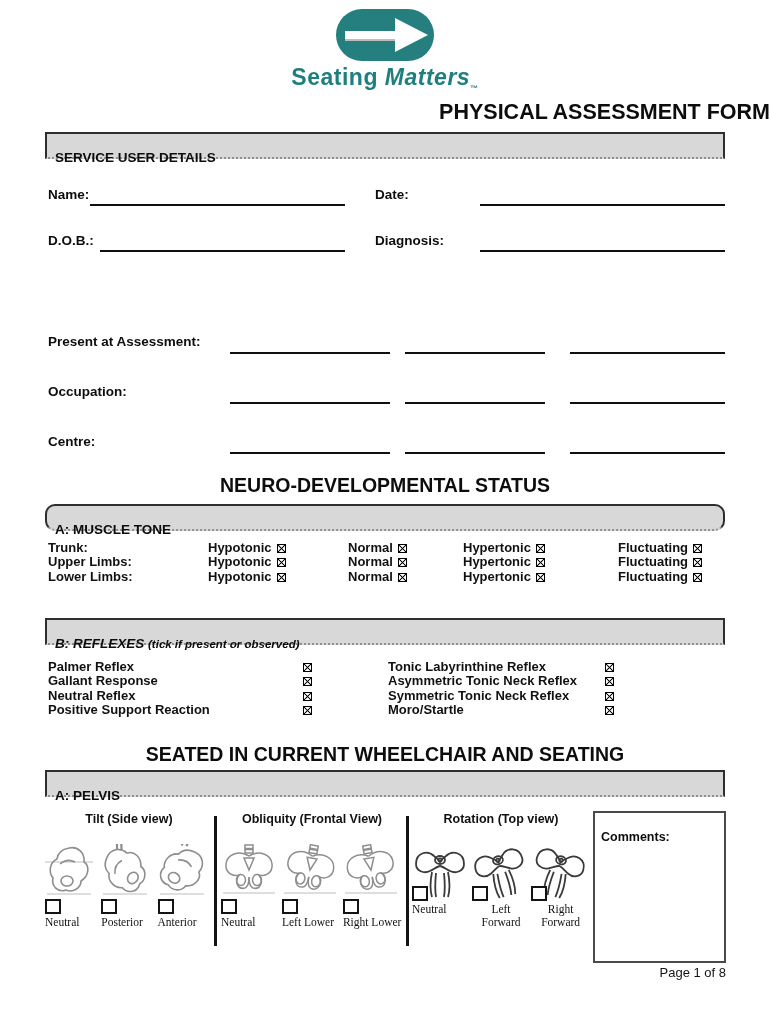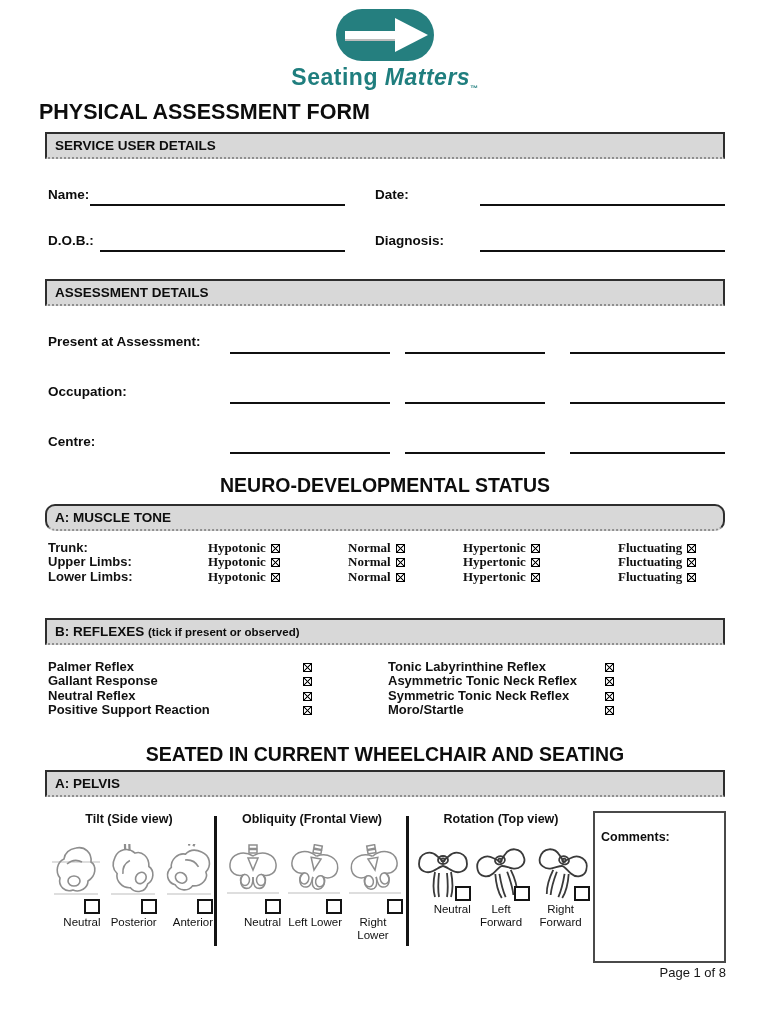--- a/index.html
+++ b/index.html
@@ -9,57 +9,57 @@
     font-family:"Liberation Sans", sans-serif; color:#111; overflow:hidden;
   }
   .abs { position:absolute; }
 
   
   .logo-wrap { left:0; right:0; top:8px; text-align:center; }
   .brand { left:0; right:0; top:64px; text-align:center; font-size:23px; font-weight:bold; color:#1f7e7e; letter-spacing:0.5px; }
   .brand .it { font-style:italic; }
   .brand .tm { font-size:8px; vertical-align:sub; color:#1f7e7e; }
 
-  .doc-title { left:0; right:0; top:100px; text-align:left; font-size:21.5px; font-weight:bold; color:#0d0d0d;padding-left:39px; }
+  .doc-title { left:0; right:0; top:100px; text-align:right; font-size:21.5px; font-weight:bold; color:#0d0d0d;padding-left:39px; }
 
   
   .hdr {
     left:45px; width:680px; height:27px; background:#d8d8d8;
     border:2px solid #2e2e2e; border-bottom:2px dotted #8f8f8f;
-    font-size:13.5px; font-weight:bold; padding:4px 8px 0 8px; color:#0d0d0d;
+    font-size:13.5px; font-weight:bold; padding:16px 8px 0 8px; color:#0d0d0d;
   }
   .hdr .note { font-size:11.5px; font-weight:bold; }
 
   .lbl { font-size:13.5px; font-weight:bold; color:#0d0d0d; white-space:nowrap; }
   .fline { border-bottom:2px solid #101010; height:16px; }
 
   .big-title { left:0; right:0; text-align:center; font-size:19.5px; font-weight:bold; color:#0d0d0d; }
 
   
   .xbox {
     display:inline-block; width:9px; height:9px; border:1.2px solid #000;
     margin-left:5px; vertical-align:-1px;
     background:
       linear-gradient(45deg, transparent 42%, #000 46%, #000 54%, transparent 58%),
       linear-gradient(-45deg, transparent 42%, #000 46%, #000 54%, transparent 58%);
   }
 
   
   .mt { left:48px; width:675px; top:541px; }
   .mt-row { display:grid; grid-template-columns:160px 140px 115px 155px 1fr; line-height:14.3px; font-size:13px; font-weight:bold; }
-  .opt { white-space:nowrap;font-family:Liberation Serif, serif; }
+  .opt { white-space:nowrap; }
 
   
   .rx { left:48px; width:675px; top:660px; }
   .rx-row { display:grid; grid-template-columns:235px 65px 197px 1fr; line-height:14.3px; font-size:13px; font-weight:bold;gap:20px; }
 
   
   .ptitle { font-size:12.5px; font-weight:bold; text-align:center; margin-bottom:18px; white-space:nowrap; }
   .pcols { display:flex; justify-content:space-between; }
-  .pcol { display:flex; flex-direction:column; align-items:flex-end; width:33%; }
+  .pcol { display:flex; flex-direction:column; align-items:flex-start; width:33%;font-family:Liberation Serif, serif; }
   .plabel { font-size:11.5px; text-align:center; line-height:1.15; margin-top:2px; color:#111; }
   .bigbox { width:16px; height:15px; border:2px solid #141414; background:#fff; margin-top:3px; }
   .g3 .bigbox { margin-top:-14px; background:#fff; position:relative; z-index:2; }
   .vdiv { width:3px; background:#141414; top:816px; height:130px; }
   .fig { display:block; }
 
   .comments { left:593px; top:811px; width:133px; height:152px; border:2px solid #4a4a4a; padding:14px 6px; }
   .comments .lbl { font-size:12.5px; }
   .footer { top:965px; right:44px; font-size:13px; color:#151515; }
 </style>
@@ -92,23 +92,20 @@
   <span class="abs lbl" style="left:48px; top:187px;">Name:</span>
   <div class="abs fline" style="left:90px; width:255px; top:190px;"></div>
   <span class="abs lbl" style="left:375px; top:187px;">Date:</span>
   <div class="abs fline" style="left:480px; width:245px; top:190px;"></div>
 
   <span class="abs lbl" style="left:48px; top:233px;">D.O.B.:</span>
   <div class="abs fline" style="left:100px; width:245px; top:236px;"></div>
   <span class="abs lbl" style="left:375px; top:233px;">Diagnosis:</span>
   <div class="abs fline" style="left:480px; width:245px; top:236px;"></div>
 
-  <div class="abs hdr" style="top:279px;">
-    <span>ASSESSMENT DETAILS</span>
-  </div>
 
   <span class="abs lbl" style="left:48px; top:334px;">Present at Assessment:</span>
   <div class="abs fline" style="left:230px; width:160px; top:338px;"></div>
   <div class="abs fline" style="left:405px; width:140px; top:338px;"></div>
   <div class="abs fline" style="left:570px; width:155px; top:338px;"></div>
 
   <span class="abs lbl" style="left:48px; top:384px;">Occupation:</span>
   <div class="abs fline" style="left:230px; width:160px; top:388px;"></div>
   <div class="abs fline" style="left:405px; width:140px; top:388px;"></div>
   <div class="abs fline" style="left:570px; width:155px; top:388px;"></div>
@@ -141,21 +138,21 @@
     </div>
     <div class="mt-row">
       <span>Lower Limbs:</span>
       <span class="opt"><span>Hypotonic</span><span class="xbox"></span></span>
       <span class="opt"><span>Normal</span><span class="xbox"></span></span>
       <span class="opt"><span>Hypertonic</span><span class="xbox"></span></span>
       <span class="opt"><span>Fluctuating</span><span class="xbox"></span></span>
     </div>
   </div>
 
-  <div class="abs hdr" style="top:618px;">
+  <div class="abs hdr" style="top:618px;font-style:italic;">
     <span>B: REFLEXES</span>
     <span class="note">(tick if present or observed)</span>
   </div>
 
   <div class="abs rx">
     <div class="rx-row">
       <span>Palmer Reflex</span>
       <span><span class="xbox" style="margin-left:0;"></span></span>
       <span>Tonic Labyrinthine Reflex</span>
       <span><span class="xbox" style="margin-left:0;"></span></span>

